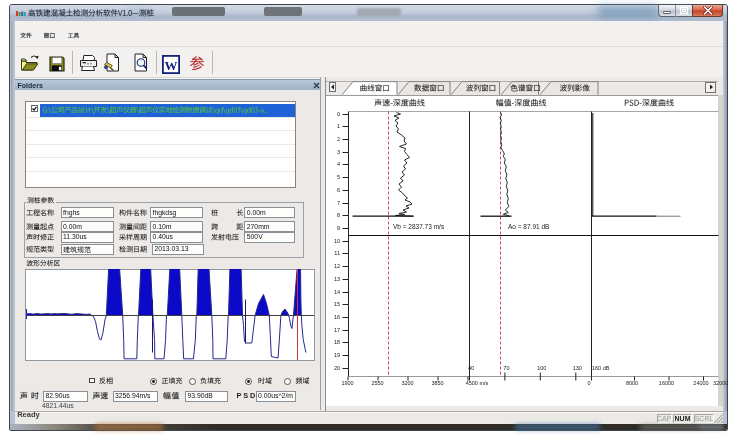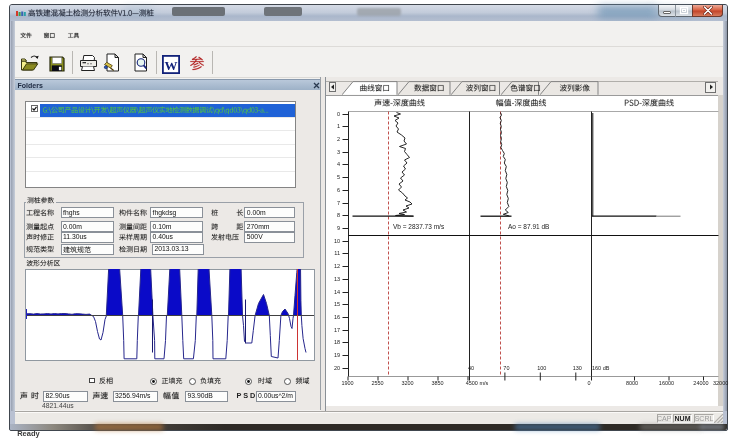--- a/index.html
+++ b/index.html
@@ -266,21 +266,21 @@
       <line x1="334.500000" y1="122.200000" x2="358.500000" y2="122.200000" stroke="#777" stroke-width="1"></line>
       <line x1="26.500000" y1="141.500000" x2="396.500000" y2="141.500000" stroke="#111" stroke-width="1.2"></line>
       <polyline points="74.5,18.5 78.5,20.0 72.0,22.0 77.0,24.0 73.0,26.5 76.0,29.0 74.0,32.0 76.5,35.0 75.0,38.0 79.5,41.0 83.0,44.0 82.0,47.0 84.5,50.0 77.5,52.5 83.5,54.5 82.5,57.5 85.0,60.5 87.5,63.5 82.5,66.0 85.0,69.0 81.5,72.0 83.5,75.0 80.0,78.0 82.5,81.0 78.5,84.0 81.0,87.0 77.0,90.0 79.5,93.0 76.5,96.0 80.5,99.0 83.0,102.0 85.5,104.0 83.0,106.0 88.0,108.0 90.0,110.0 84.0,112.0 87.0,114.0 81.0,116.0 84.5,118.0 77.0,119.5 82.5,120.5 73.5,121.5 91.5,122.2" fill="none" stroke="#111" stroke-width=".9"></polyline>
       <polyline points="178.5,18.5 179.5,21.0 178.0,23.5 179.3,26.5 178.3,29.5 179.3,32.5 178.5,35.5 179.5,38.5 178.5,41.5 179.5,44.5 178.7,47.5 179.7,50.5 178.9,53.5 180.5,56.5 182.3,59.5 181.3,62.5 183.3,65.5 182.3,69.0 184.3,72.5 183.3,76.5 184.8,80.5 183.8,84.5 185.3,88.5 184.3,92.5 185.8,96.5 184.8,100.5 186.3,104.5 185.3,108.5 186.8,112.5 183.3,116.0 186.3,118.5 181.3,120.3 187.3,122.0" fill="none" stroke="#111" stroke-width=".9"></polyline>
       <line x1="270.800000" y1="19.000000" x2="270.800000" y2="122.200000" stroke="#111" stroke-width="1"></line>
     </svg>
     <div style="position:absolute;left:393.0px;top:223.0px;font:6.5px 'Liberation Sans',sans-serif;color:#222;white-space:nowrap;">Vb = 2837.73 m/s</div>
     <div style="position:absolute;left:508.0px;top:223.0px;font:6.5px 'Liberation Sans',sans-serif;color:#222;white-space:nowrap;">Ao = 87.91 dB</div>
     <div style="position:absolute;left:15px;top:410.5px;width:708px;height:1px;background:#a8a6a2;"></div>
     <div style="position:absolute;left:15px;top:411.5px;width:708px;height:12.5px;background:#eceae6;border-top:1px solid #fbfaf8;"></div>
-    <div style="position:absolute;left:17.2px;top:429px;font:7.5px 'Liberation Sans',sans-serif;color:#3a3a3a;white-space:nowrap;font-weight:bold;">Ready</div>
+    <div style="position:absolute;left:17.2px;top:410px;font:7.5px 'Liberation Sans',sans-serif;color:#3a3a3a;white-space:nowrap;font-weight:bold;">Ready</div>
     <div style="position:absolute;left:656.7px;top:414px;width:15.0px;height:9px;border:1px solid #c0beba;border-top-color:#a9a7a3;border-left-color:#a9a7a3;border-bottom-color:#fff;border-right-color:#fff;"></div>
     <div style="position:absolute;left:656.7px;top:414.5px;font:7.0px 'Liberation Sans',sans-serif;color:#9a9a9a;white-space:nowrap;"><span style="display:inline-block;width:15px;text-align:center;">CAP</span></div>
     <div style="position:absolute;left:673.0px;top:414px;width:19.0px;height:9px;border:1px solid #c0beba;border-top-color:#a9a7a3;border-left-color:#a9a7a3;border-bottom-color:#fff;border-right-color:#fff;"></div>
     <div style="position:absolute;left:673.0px;top:414.5px;font:7.0px 'Liberation Sans',sans-serif;color:#222;white-space:nowrap;font-weight:bold;"><span style="display:inline-block;width:19px;text-align:center;">NUM</span></div>
     <div style="position:absolute;left:694.0px;top:414px;width:19.5px;height:9px;border:1px solid #c0beba;border-top-color:#a9a7a3;border-left-color:#a9a7a3;border-bottom-color:#fff;border-right-color:#fff;"></div>
     <div style="position:absolute;left:694.0px;top:414.5px;font:7.0px 'Liberation Sans',sans-serif;color:#9a9a9a;white-space:nowrap;"><span style="display:inline-block;width:20px;text-align:center;">SCRL</span></div>
     <svg style="position:absolute;left:714px;top:414px" width="10" height="9">
       <path d="M9 0 L0 9 M9 3.5 L3.5 9 M9 7 L7 9" stroke="#b0aeaa" stroke-width="1.1"></path>
     </svg>
     <div style="position:absolute;left:10px;top:424px;width:717px;height:6px;background:linear-gradient(90deg,#aab3c4 0%,#8c887e 6%,#55504a 12%,#2e2b26 30%,#2e2b26 100%);border-radius:0 0 2px 2px;"></div>

